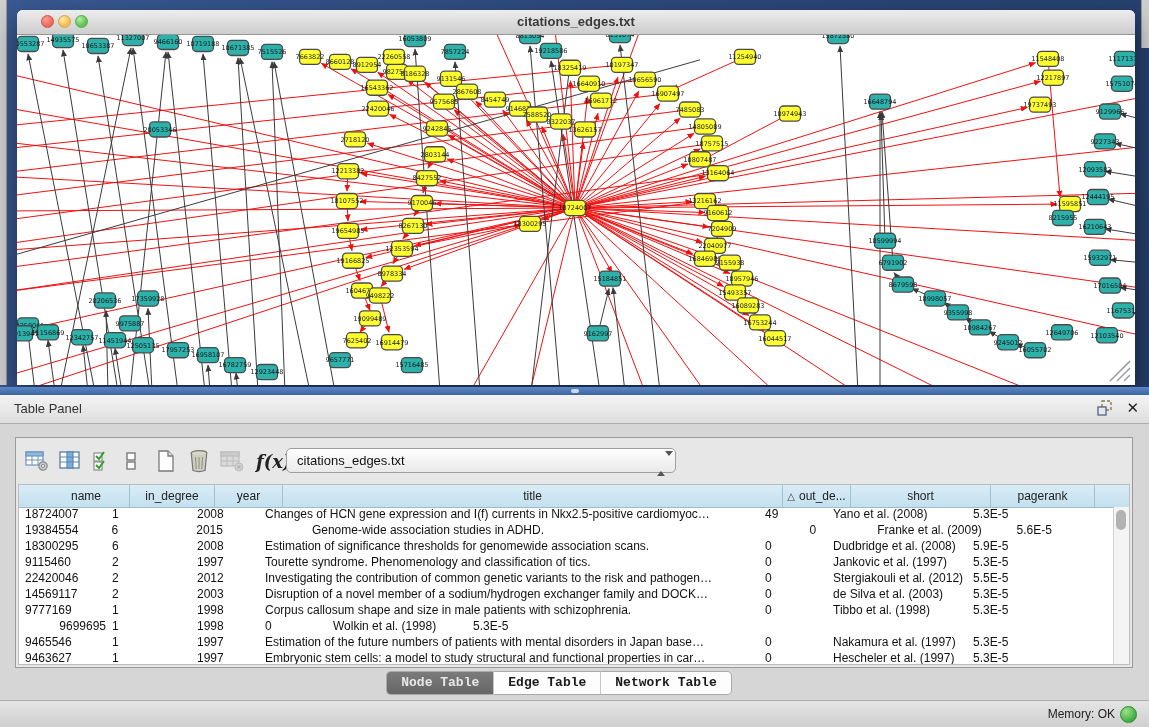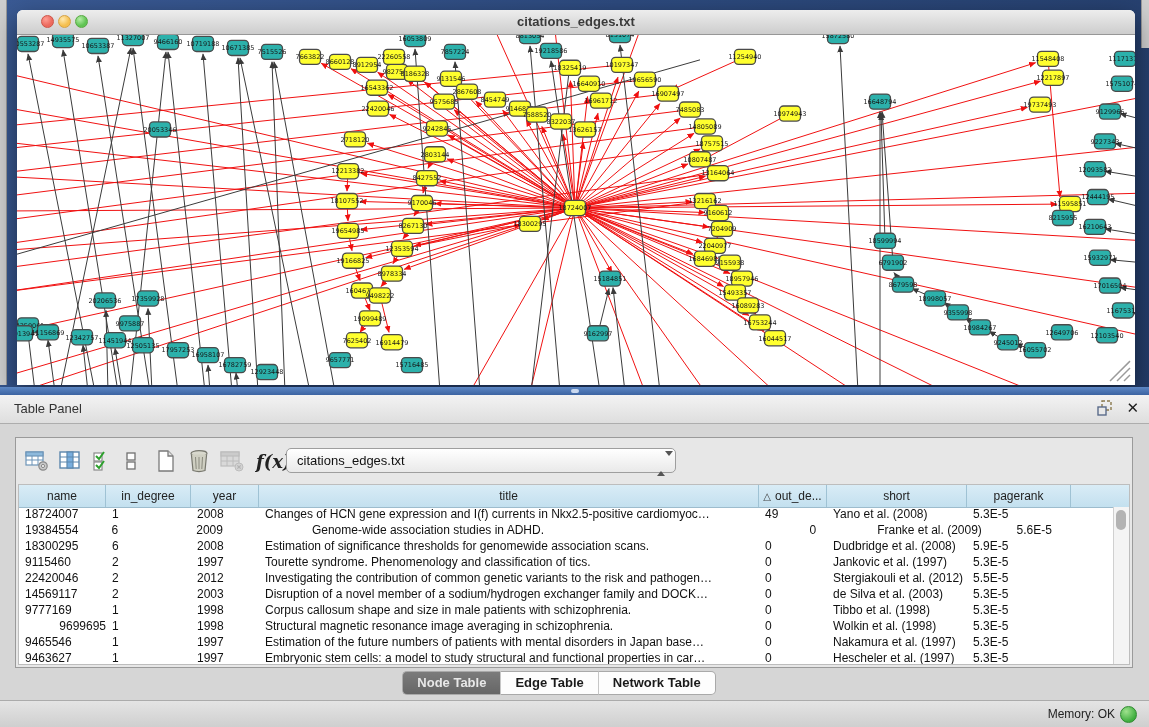--- a/index.html
+++ b/index.html
@@ -45,31 +45,31 @@
     border:1px solid #9e9e9e;border-radius:5px;background:linear-gradient(#ffffff,#e9e9e9);
     font-size:13px;color:#111;line-height:23px;padding-left:10px;}
   .combo .stepper{position:absolute;right:8px;top:3px;width:10px;height:18px;}
   .combo .stepper .up{width:0;height:0;border-left:4px solid transparent;border-right:4px solid transparent;
     border-bottom:5px solid #555;margin-bottom:3px;}
   .combo .stepper .dn{width:0;height:0;border-left:4px solid transparent;border-right:4px solid transparent;
     border-top:5px solid #555;}
 
   .grid{position:absolute;left:2px;top:46px;right:2px;bottom:2px;background:#fff;border:1px solid #bdbdbd;}
   .grid-header{display:flex;height:22px;background:linear-gradient(#d9ecf6,#c3e0ef);
-    border-bottom:1px solid #9dbccd;}
+    border-bottom:1px solid #9dbccd;padding-left:24px;}
   .hcell{box-sizing:border-box;border-right:1px solid #9fc2d4;font-size:12px;color:#222;
     display:flex;align-items:center;justify-content:center;gap:4px;white-space:nowrap;overflow:hidden;}
   .sortglyph{font-size:10px;color:#444;}
   .grid-body{position:absolute;left:0;top:22px;right:15px;bottom:0;overflow:hidden;}
   .trow{display:flex;height:16px;}
   .tcell{box-sizing:border-box;padding-left:6px;font-size:12px;color:#111;white-space:nowrap;overflow:hidden;}
   .vscroll{position:absolute;right:0;top:22px;bottom:0;width:15px;background:#f4f4f4;border-left:1px solid #d0d0d0;}
   .vscroll .thumb{position:absolute;left:2px;top:3px;width:10px;height:20px;border-radius:5px;background:#b3b3b3;}
 
-  .tabs{position:absolute;left:0;top:276px;width:1118px;display:flex;justify-content:center;}
+  .tabs{position:absolute;left:0;top:276px;width:1118px;display:flex;justify-content:center;font-family:Liberation Mono, monospace;}
   .tab{height:22px;line-height:22px;padding:0 14px;font-size:13px;font-weight:bold;color:#1a1a1a;
     background:#fdfdfd;border-top:1px solid #a9a9a9;border-bottom:1px solid #a9a9a9;border-right:1px solid #c6c6c6;}
   .tab:first-child{border-left:1px solid #a9a9a9;border-radius:5px 0 0 5px;}
   .tab:last-child{border-right:1px solid #a9a9a9;border-radius:0 5px 5px 0;}
   .tab.active{background:linear-gradient(#7b7b7b,#666666);color:#e8e8e8;}
 
   .statusbar{position:absolute;left:0;bottom:0;width:1149px;height:26px;
     background:linear-gradient(#e4e4e4,#cfcfcf);border-top:1px solid #ababab;}
   .statusbar .mem{position:absolute;right:34px;top:6px;font-size:12px;color:#222;}
   .memdot{position:absolute;right:12px;top:5px;width:15px;height:15px;border-radius:50%;
@@ -860,21 +860,21 @@
               <div class="tcell" style="width: 85px;">1</div>
               <div class="tcell" style="width: 68px;">2008</div>
               <div class="tcell" style="width: 500px;">Changes of HCN gene expression and I(f) currents in Nkx2.5-positive cardiomyoc…</div>
               <div class="tcell" style="width: 68px;">49</div>
               <div class="tcell" style="width: 140px;">Yano et al. (2008)</div>
               <div class="tcell" style="width: 104px;">5.3E-5</div>
             </div>
             <div class="trow">
               <div class="tcell" style="width: 87px;">19384554</div>
               <div class="tcell" style="width: 85px;">6</div>
-              <div class="tcell" style="width: 68px;">2009</div>
+              <div class="tcell" style="width: 68px;">2015</div>
               <div class="tcell" style="width: 500px; margin-left: 48px;">Genome-wide association studies in ADHD.</div>
               <div class="tcell" style="width: 68px;">0</div>
               <div class="tcell" style="width: 140px;">Franke et al. (2009)</div>
               <div class="tcell" style="width: 104px;">5.6E-5</div>
             </div>
             <div class="trow">
               <div class="tcell" style="width: 87px;">18300295</div>
               <div class="tcell" style="width: 85px;">6</div>
               <div class="tcell" style="width: 68px;">2008</div>
               <div class="tcell" style="width: 500px;">Estimation of significance thresholds for genomewide association scans.</div>
@@ -915,21 +915,20 @@
               <div class="tcell" style="width: 68px;">1998</div>
               <div class="tcell" style="width: 500px;">Corpus callosum shape and size in male patients with schizophrenia.</div>
               <div class="tcell" style="width: 68px;">0</div>
               <div class="tcell" style="width: 140px;">Tibbo et al. (1998)</div>
               <div class="tcell" style="width: 104px;">5.3E-5</div>
             </div>
             <div class="trow">
               <div class="tcell" style="width: 87px; text-align: right;">9699695</div>
               <div class="tcell" style="width: 85px;">1</div>
               <div class="tcell" style="width: 68px;">1998</div>
-              <div class="tcell" style="width: 500px;">Structural magnetic resonance image averaging in schizophrenia.</div>
               <div class="tcell" style="width: 68px;">0</div>
               <div class="tcell" style="width: 140px;">Wolkin et al. (1998)</div>
               <div class="tcell" style="width: 104px;">5.3E-5</div>
             </div>
             <div class="trow">
               <div class="tcell" style="width: 87px;">9465546</div>
               <div class="tcell" style="width: 85px;">1</div>
               <div class="tcell" style="width: 68px;">1997</div>
               <div class="tcell" style="width: 500px;">Estimation of the future numbers of patients with mental disorders in Japan base…</div>
               <div class="tcell" style="width: 68px;">0</div>

